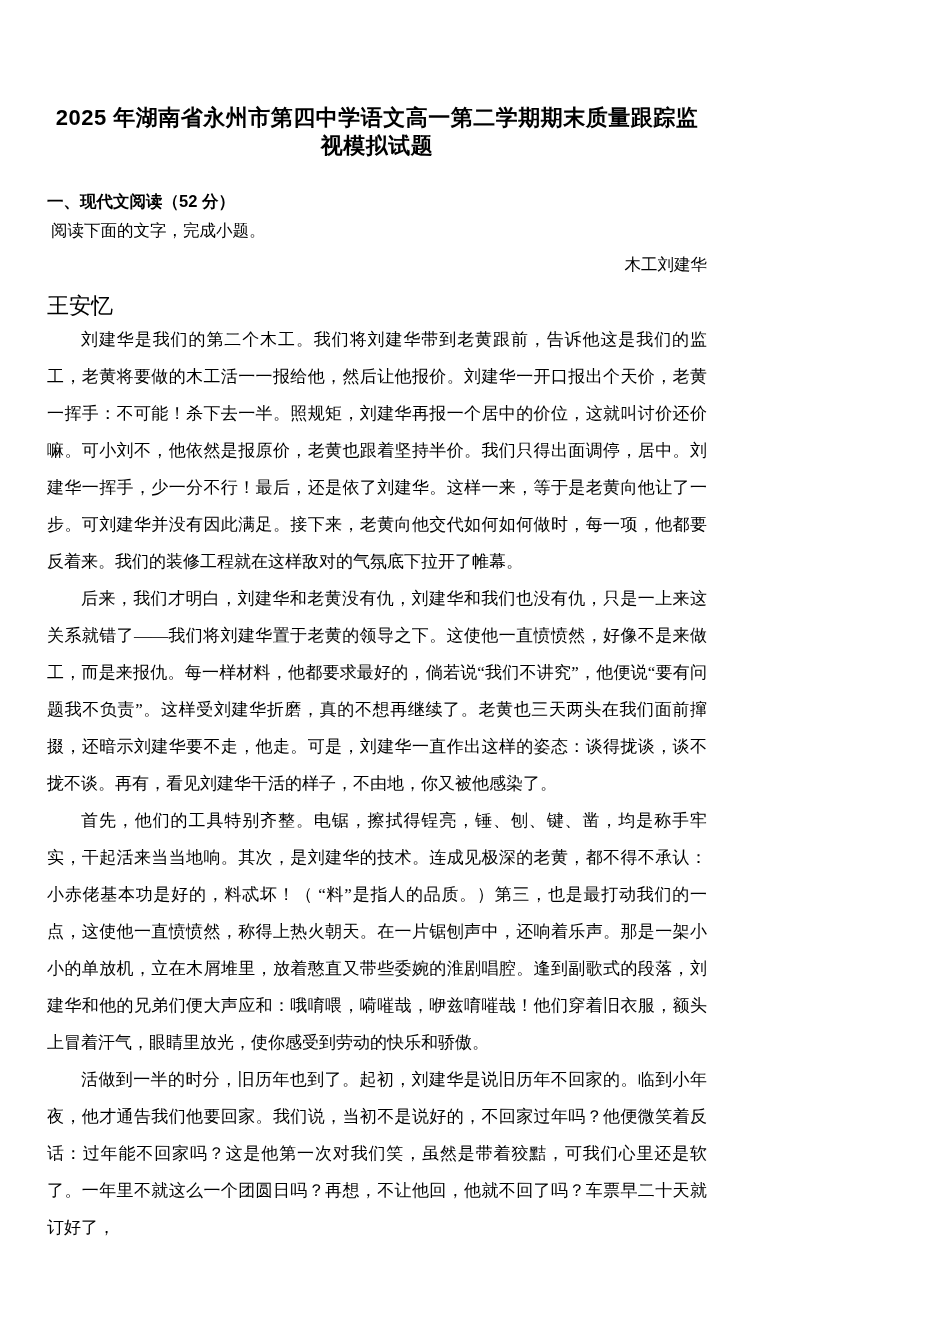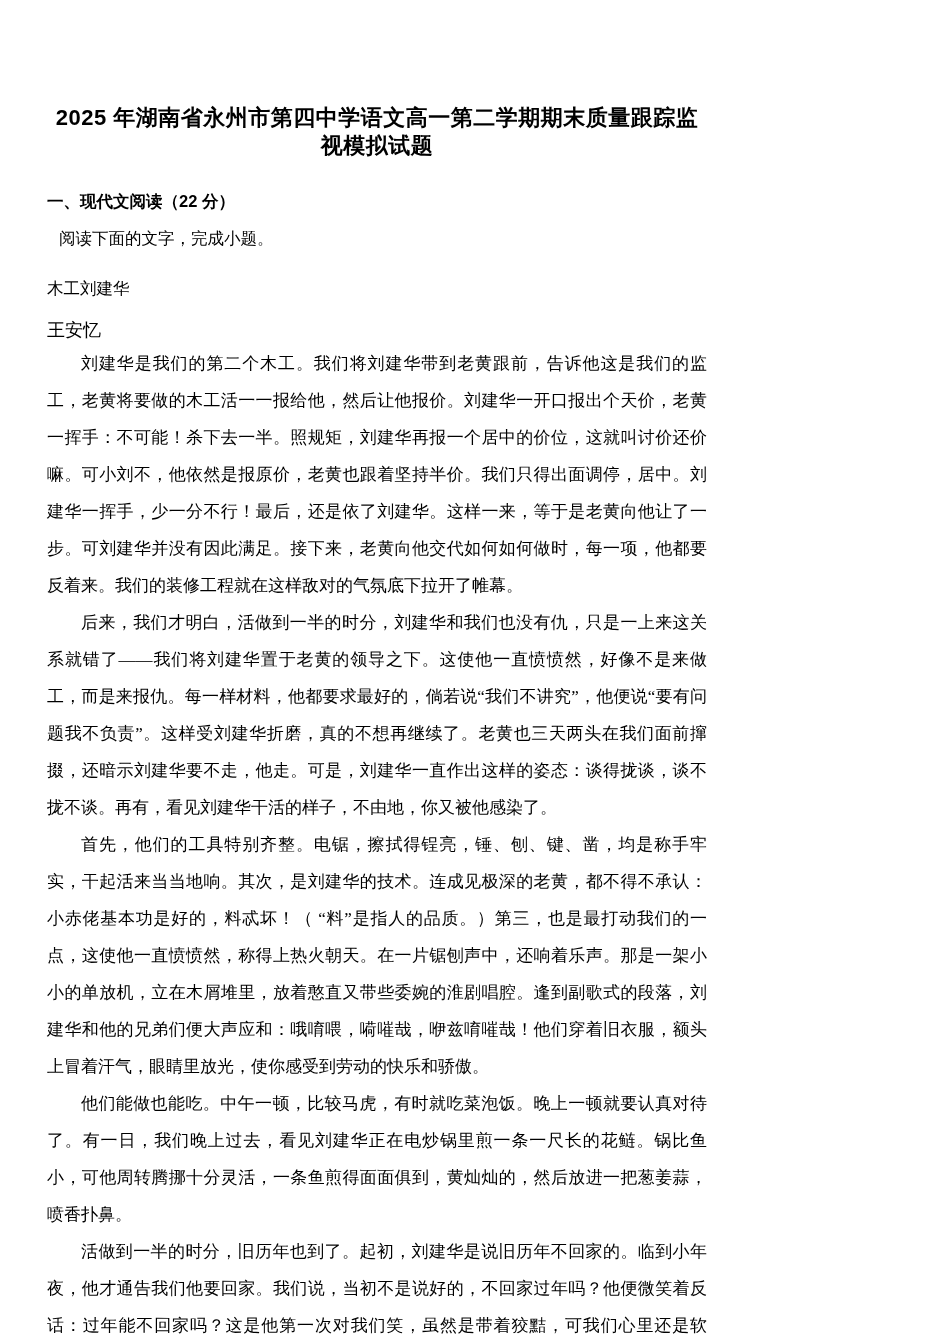--- a/index.html
+++ b/index.html
@@ -40,32 +40,33 @@
     font-weight: bold;
   }
   .section-heading {
     margin: 28px 0 0 0;
     font-family: "Liberation Sans", "DejaVu Sans", sans-serif;
     font-weight: bold;
     font-size: 16.5px;
     line-height: 26px;
   }
   .instruction {
-    margin: 12px;
+    margin: 4px;
     font-size: 16.5px;
     line-height: 26px;
   }
   .article-title {
-    margin: 24px 0 0 0;
+    margin: 8px 0 0 0;
     font-size: 16.5px;
     line-height: 26px;
+    text-align: right;
   }
   .author {
     margin: 15px 0 0 0;
-    font-size: 18px;
+    font-size: 22px;
     line-height: 26px;
   }
   .article {
     margin-top: 2px;
   }
   .article .para {
     margin: 0;
     font-size: 17px;
     line-height: 37px;
     text-indent: 2em;
@@ -73,29 +74,28 @@
   }
 </style>
 </head>
 <body>
 
 <div class="page">
 
   <h1 class="doc-title">2025 年湖南省永州市第四中学语文高一第二学期期末质量跟踪监视模拟试题</h1>
 
 
-  <h2 class="section-heading">一、现代文阅读（22 分）</h2>
+  <h2 class="section-heading">一、现代文阅读（52 分）</h2>
 
   <p class="instruction">阅读下面的文字，完成小题。</p>
 
   <p class="article-title">木工刘建华</p>
 
   <p class="author">王安忆</p>
 
   <div class="article">
     <p class="para">刘建华是我们的第二个木工。我们将刘建华带到老黄跟前，告诉他这是我们的监工，老黄将要做的木工活一一报给他，然后让他报价。刘建华一开口报出个天价，老黄一挥手：不可能！杀下去一半。照规矩，刘建华再报一个居中的价位，这就叫讨价还价嘛。可小刘不，他依然是报原价，老黄也跟着坚持半价。我们只得出面调停，居中。刘建华一挥手，少一分不行！最后，还是依了刘建华。这样一来，等于是老黄向他让了一步。可刘建华并没有因此满足。接下来，老黄向他交代如何如何做时，每一项，他都要反着来。我们的装修工程就在这样敌对的气氛底下拉开了帷幕。</p>
-    <p class="para">后来，我们才明白，活做到一半的时分，刘建华和我们也没有仇，只是一上来这关系就错了——我们将刘建华置于老黄的领导之下。这使他一直愤愤然，好像不是来做工，而是来报仇。每一样材料，他都要求最好的，倘若说“我们不讲究”，他便说“要有问题我不负责”。这样受刘建华折磨，真的不想再继续了。老黄也三天两头在我们面前撺掇，还暗示刘建华要不走，他走。可是，刘建华一直作出这样的姿态：谈得拢谈，谈不拢不谈。再有，看见刘建华干活的样子，不由地，你又被他感染了。</p>
+    <p class="para">后来，我们才明白，刘建华和老黄没有仇，刘建华和我们也没有仇，只是一上来这关系就错了——我们将刘建华置于老黄的领导之下。这使他一直愤愤然，好像不是来做工，而是来报仇。每一样材料，他都要求最好的，倘若说“我们不讲究”，他便说“要有问题我不负责”。这样受刘建华折磨，真的不想再继续了。老黄也三天两头在我们面前撺掇，还暗示刘建华要不走，他走。可是，刘建华一直作出这样的姿态：谈得拢谈，谈不拢不谈。再有，看见刘建华干活的样子，不由地，你又被他感染了。</p>
     <p class="para">首先，他们的工具特别齐整。电锯，擦拭得锃亮，锤、刨、键、凿，均是称手牢实，干起活来当当地响。其次，是刘建华的技术。连成见极深的老黄，都不得不承认：小赤佬基本功是好的，料忒坏！（ “料”是指人的品质。）第三，也是最打动我们的一点，这使他一直愤愤然，称得上热火朝天。在一片锯刨声中，还响着乐声。那是一架小小的单放机，立在木屑堆里，放着憨直又带些委婉的淮剧唱腔。逢到副歌式的段落，刘建华和他的兄弟们便大声应和：哦唷喂，嗬嗺哉，咿兹唷嗺哉！他们穿着旧衣服，额头上冒着汗气，眼睛里放光，使你感受到劳动的快乐和骄傲。</p>
-    <p class="para">他们能做也能吃。中午一顿，比较马虎，有时就吃菜泡饭。晚上一顿就要认真对待了。有一日，我们晚上过去，看见刘建华正在电炒锅里煎一条一尺长的花鲢。锅比鱼小，可他周转腾挪十分灵活，一条鱼煎得面面俱到，黄灿灿的，然后放进一把葱姜蒜，喷香扑鼻。</p>
     <p class="para">活做到一半的时分，旧历年也到了。起初，刘建华是说旧历年不回家的。临到小年夜，他才通告我们他要回家。我们说，当初不是说好的，不回家过年吗？他便微笑着反话：过年能不回家吗？这是他第一次对我们笑，虽然是带着狡黠，可我们心里还是软了。一年里不就这么一个团圆日吗？再想，不让他回，他就不回了吗？车票早二十天就订好了，</p>
   </div>
 
 </div>
 
 </body></html>

